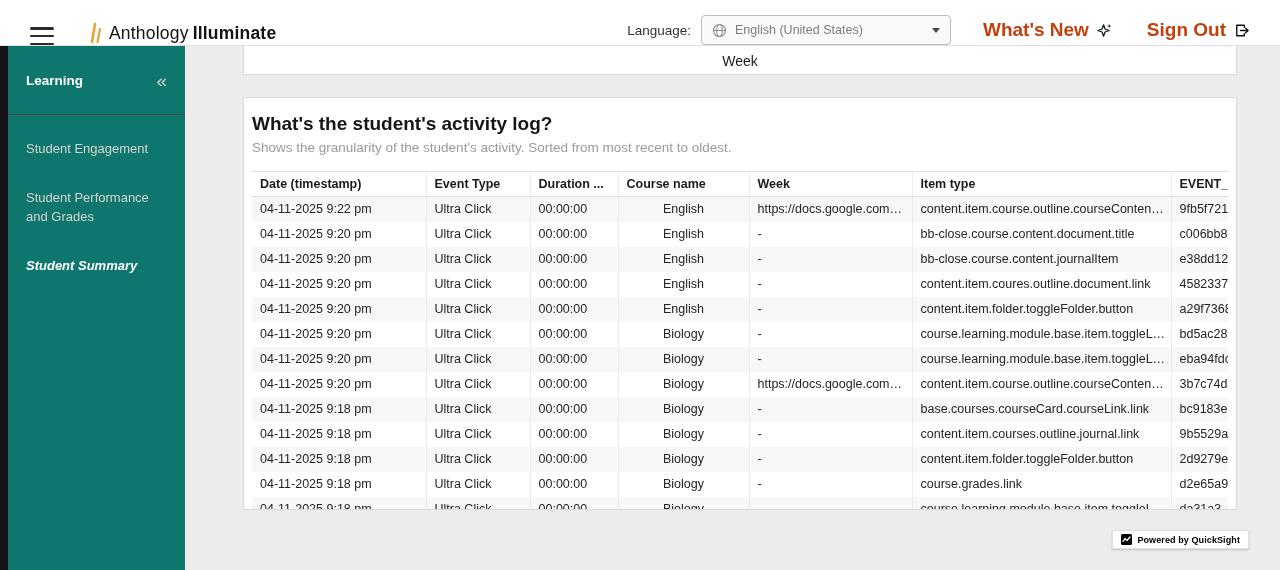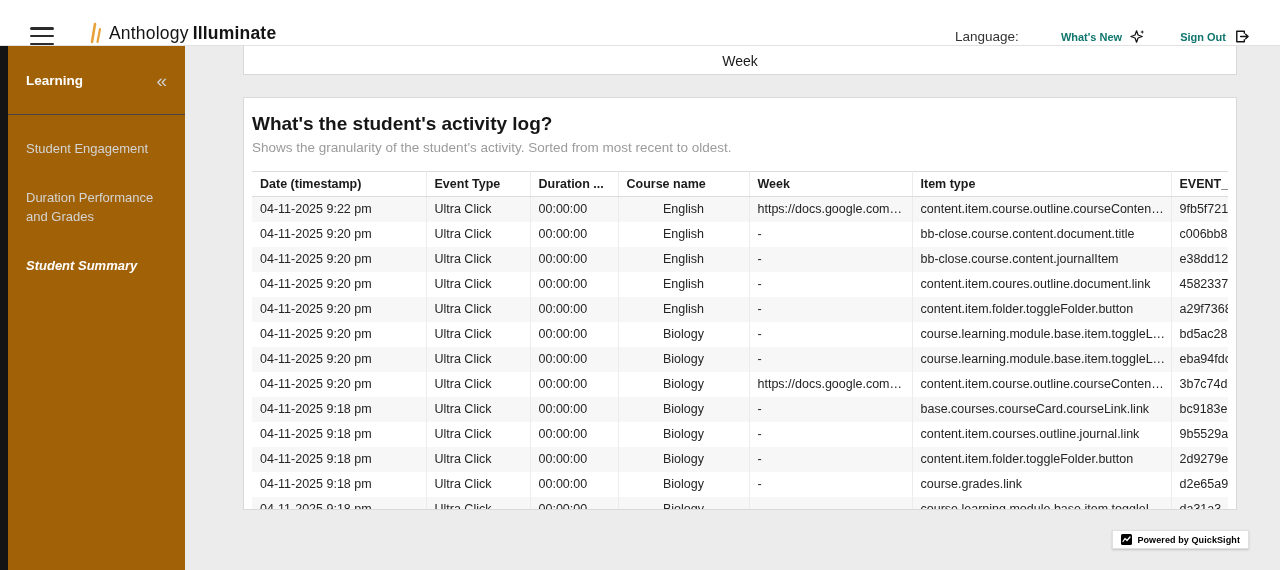--- a/index.html
+++ b/index.html
@@ -31,29 +31,29 @@
   .lang-select {
     width: 250px; height: 30px; background: #fafafa;
     border: 1px solid #bdbdbd; border-radius: 4px;
     display: flex; align-items: center; padding: 0 10px; cursor: pointer;
   }
   .lang-select .globe { display: flex; align-items: center; margin-right: 8px; }
   .lang-value { font-size: 12.5px; color: #7d7d7d; flex: 1; white-space: nowrap; overflow: hidden; }
   .caret { width: 0; height: 0; border-left: 4.5px solid transparent; border-right: 4.5px solid transparent; border-top: 5px solid #444; margin-left: 6px; }
 
   .top-link { display: flex; align-items: center; cursor: pointer; }
-  .top-link .lbl { font-size: 11px; font-weight: 600; color: #0f766e; }
+  .top-link .lbl { font-size: 19px; font-weight: 600; color: #c2410c; }
   .whats-new { margin-left: 32px; }
   .sign-out { margin-left: 34px; }
   .top-link .ico { margin-left: 7px; display: flex; align-items: center; }
 
   
   .sidebar {
     position: absolute; top: 46px; left: 0; bottom: 0; width: 185px;
-    background: #a16207; border-left: 8px solid #141414;
+    background: #0f766e; border-left: 8px solid #141414;
     z-index: 5;
   }
   .sidebar-head {
     height: 69px; display: flex; align-items: center; justify-content: space-between;
     padding: 0 18px 0 18px; border-bottom: 1px solid #454545;
   }
   .sidebar-title { color: #fff; font-size: 13.5px; font-weight: 700; }
   .collapse { color: #cfcfcf; font-size: 19px; cursor: pointer; line-height: 1; }
   .sidebar-nav { padding-top: 10px; }
   .nav-item {
@@ -122,20 +122,31 @@
         <path d="M9.5 21 L12 8" stroke="#E7A33B" stroke-width="2.2" stroke-linecap="round" fill="none"></path>
       </svg>
     </span>
     <span class="brand-text">
       <span class="light">Anthology</span><span class="bold">Illuminate</span>
     </span>
   </div>
 
   <div class="top-right">
     <span class="lang-label">Language:</span>
+    <div class="lang-select">
+      <span class="globe">
+        <svg width="15" height="15" viewBox="0 0 16 16">
+          <circle cx="8" cy="8" r="6.4" fill="none" stroke="#8d8d8d" stroke-width="1.2"></circle>
+          <ellipse cx="8" cy="8" rx="3" ry="6.4" fill="none" stroke="#8d8d8d" stroke-width="1.1"></ellipse>
+          <path d="M1.6 8 H14.4" stroke="#8d8d8d" stroke-width="1.1"></path>
+        </svg>
+      </span>
+      <span class="lang-value">English (United States)</span>
+      <span class="caret"></span>
+    </div>
 
     <div class="top-link whats-new">
       <span class="lbl">What's New</span>
       <span class="ico">
         <svg width="17" height="17" viewBox="0 0 18 18">
           <path d="M8 3 L9.6 7.4 L14 9 L9.6 10.6 L8 15 L6.4 10.6 L2 9 L6.4 7.4 Z" fill="none" stroke="#141414" stroke-width="1.3" stroke-linejoin="round"></path>
           <path d="M14 2 L14.6 3.6 L16.2 4.2 L14.6 4.8 L14 6.4 L13.4 4.8 L11.8 4.2 L13.4 3.6 Z" fill="#141414"></path>
         </svg>
       </span>
     </div>
@@ -152,21 +163,21 @@
   </div>
 </div>
 
 <div class="sidebar">
   <div class="sidebar-head">
     <span class="sidebar-title">Learning</span>
     <span class="collapse">«</span>
   </div>
   <div class="sidebar-nav">
       <div class="nav-item">Student Engagement</div>
-      <div class="nav-item">Duration Performance and Grades</div>
+      <div class="nav-item">Student Performance and Grades</div>
       <div class="nav-item active">Student Summary</div>
     </div>
 </div>
 
 <div class="main">
   <div class="week-bar">
     <span class="week-label">Week</span>
   </div>
 
   <div class="activity-card">

